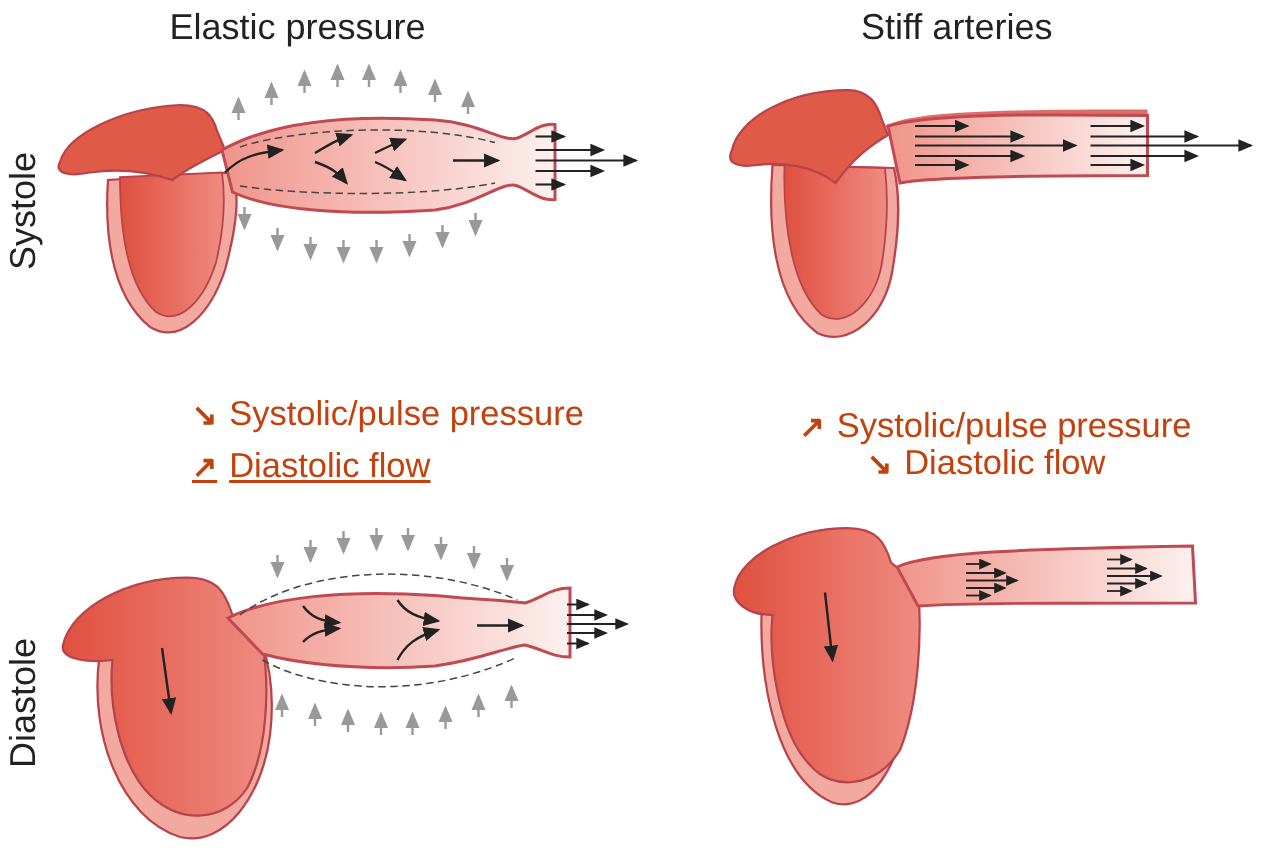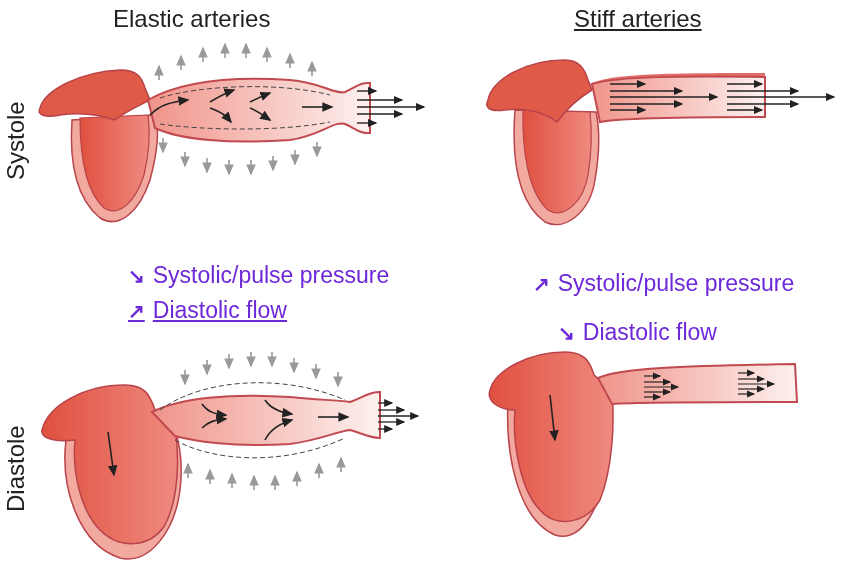--- a/index.html
+++ b/index.html
@@ -1,41 +1,41 @@
 <!DOCTYPE html>
 <html><head>
 <meta charset="utf-8">
 <style>
   html,body{margin:0;padding:0;background:#ffffff;}
   body{width:850px;height:568px;position:relative;overflow:hidden;font-family:"Liberation Sans",sans-serif;color:#222;}
   .title{position:absolute;font-size:24px;color:#222;white-space:nowrap;}
   .rowlabel{position:absolute;font-size:24px;color:#222;white-space:nowrap;transform:rotate(-90deg);transform-origin:left top;}
-  .effect{position:absolute;font-size:23px;color:#6d28d9;white-space:nowrap;}
+  .effect{position:absolute;font-size:23px;color:#c2410c;white-space:nowrap;}
   .effect .arr{font-weight:bold;font-size:20px;margin-right:8px;}
   svg{position:absolute;left:0;top:0;}
 </style>
 </head>
 <body>
 
-<div class="title" style="left:113px;top:5px;">Elastic arteries</div>
-<div class="title" style="left:574px;top:5px;text-decoration:underline;">Stiff arteries</div>
+<div class="title" style="left:113px;top:5px;">Elastic pressure</div>
+<div class="title" style="left:574px;top:5px;">Stiff arteries</div>
 
 <div class="rowlabel" style="left:2px;top:180px;">Systole</div>
 <div class="rowlabel" style="left:2px;top:512px;">Diastole</div>
 
 <div class="effect" style="left:128px;top:262px;">
   <span class="arr">↘</span><span>Systolic/pulse pressure</span>
 </div>
 <div class="effect" style="left:128px;top:297px;text-decoration:underline;">
   <span class="arr">↗</span><span>Diastolic flow</span>
 </div>
 <div class="effect" style="left:533px;top:258px;margin-top:12px;">
   <span class="arr">↗</span><span>Systolic/pulse pressure</span>
 </div>
-<div class="effect" style="left:558px;top:295px;margin-top:24px;">
+<div class="effect" style="left:578px;top:295px;">
   <span class="arr">↘</span><span>Diastolic flow</span>
 </div>
 
 <svg width="850" height="568" viewBox="0 0 850 568">
   <defs>
     <linearGradient id="heartGrad" x1="0" x2="1" y1="0" y2="0">
       <stop offset="0" stop-color="#e0503f"></stop>
       <stop offset="1" stop-color="#ef8a80"></stop>
     </linearGradient>
     <linearGradient id="vesselGrad" x1="0" x2="1" y1="0" y2="0">

